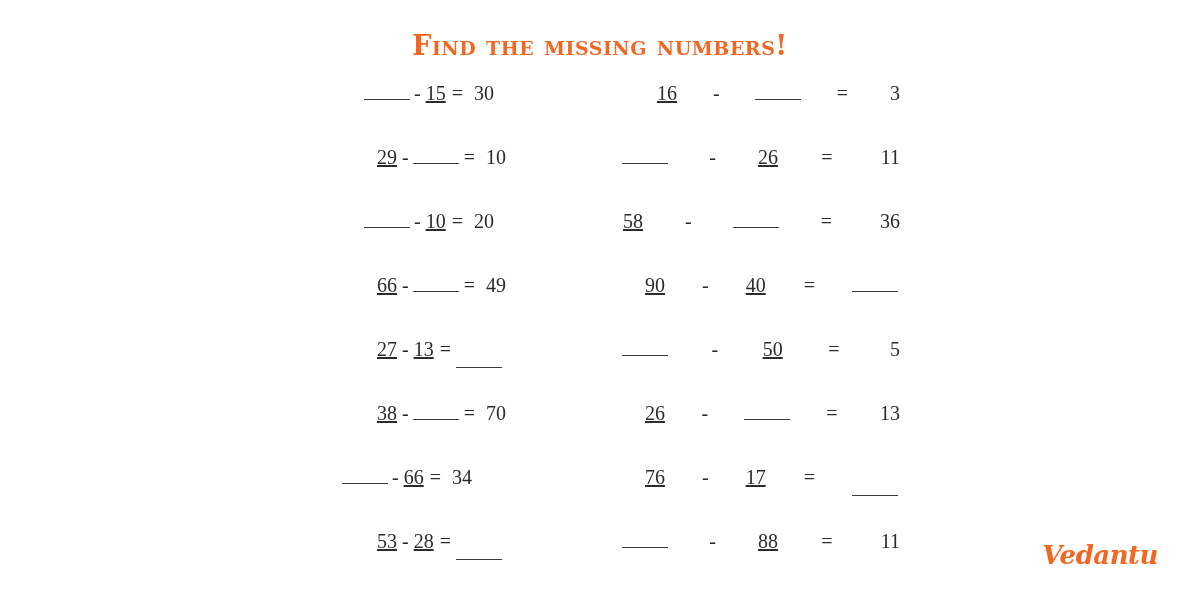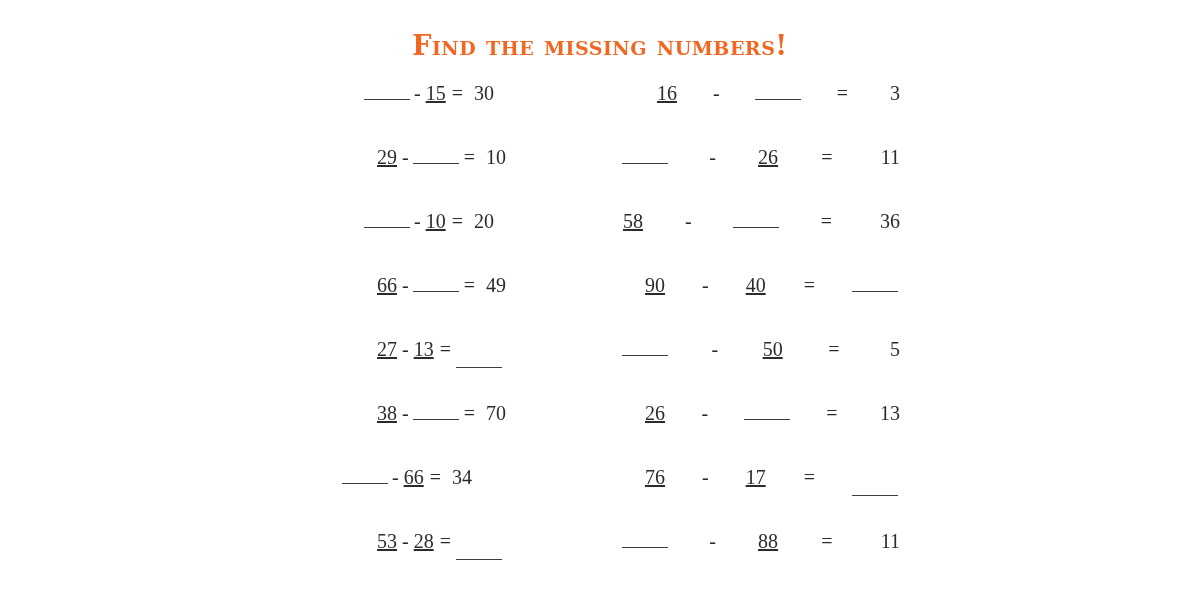--- a/index.html
+++ b/index.html
@@ -224,14 +224,17 @@
         <div class="problem p-indent-0">
           <span class="blank"></span>
           <span class="op">-</span>
           <span class="num tok">88</span>
           <span class="eq">=</span>
           <span class="ans">11</span>
         </div>
       </div>
   </div>
 
+  <div class="logo">
+    <span>Vedantu</span>
+  </div>
 
 </div>
 
 </body></html>

